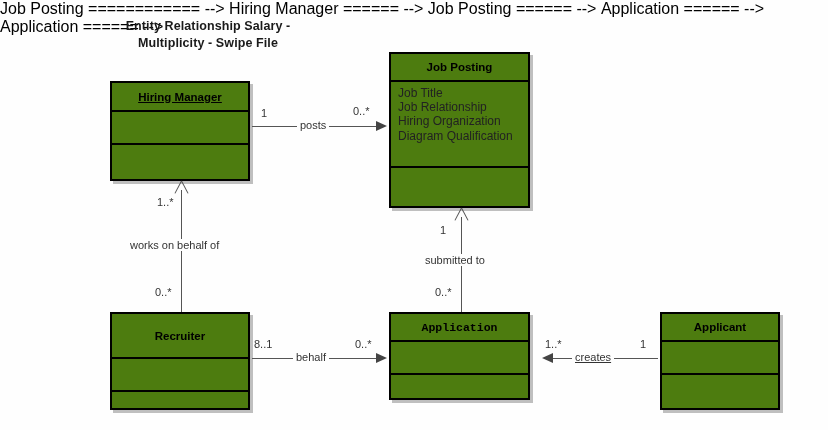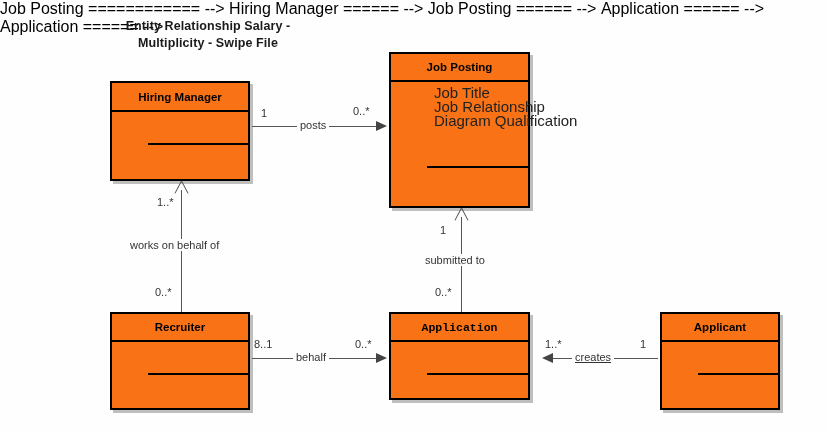--- a/index.html
+++ b/index.html
@@ -28,43 +28,42 @@
     color: #1a1a1a;
     line-height: 17px;
     letter-spacing: 0.1px;
     white-space: pre-line;
   }
 
   
   .entity {
     position: absolute;
     box-sizing: border-box;
-    background: #f97316;
+    background: #4d7c0f;
     border: 2px solid #000000;
     box-shadow: 3px 3px 0 0 rgba(170,170,170,0.75);
   }
   .entity-name {
     box-sizing: border-box;
     text-align: center;
     font-size: 11.5px;
     font-weight: bold;
     color: #000000;
     border-bottom: 2px solid #000000;
     display: flex;
     align-items: center;
     justify-content: center;
   }
   .entity-attrs {
     box-sizing: border-box;
     border-bottom: 2px solid #000000;
     padding: 4px 0 20px 7px;
-    font-size: 15px;
+    font-size: 12px;
     color: #222222;
     line-height: 14.2px;
-    margin-left: 36px;
   }
   .entity-attrs .attr-row { white-space: nowrap; }
   .entity-ops { box-sizing: border-box; }
 
   
   .h-line {
     position: absolute;
     height: 0;
     border-top: 1.5px solid #555555;
   }
@@ -128,39 +127,40 @@
 <body>
 
 <div id="canvas">
 
   
   <div class="diagram-title">Entity Relationship Salary -
 Multiplicity - Swipe File</div>
 
   
   <div class="entity" style="left:110px; top:81px; width:140px; height:100px;">
-    <div class="entity-name" style="height:29px;">Hiring Manager</div>
+    <div class="entity-name" style="height:29px;text-decoration:underline;">Hiring Manager</div>
     <div class="entity-attrs" style="height:33px;"></div>
     <div class="entity-ops" style="height:34px;"></div>
   </div>
 
   
   <div class="entity" style="left:389px; top:52px; width:141px; height:156px;">
     <div class="entity-name" style="height:28px;">Job Posting</div>
     <div class="entity-attrs" style="height:86px;">
       <div class="attr-row">Job Title</div>
       <div class="attr-row">Job Relationship</div>
+      <div class="attr-row">Hiring Organization</div>
       <div class="attr-row">Diagram Qualification</div>
     </div>
     <div class="entity-ops" style="height:38px;"></div>
   </div>
 
   
   <div class="entity" style="left:110px; top:312px; width:140px; height:98px;">
-    <div class="entity-name" style="height:28px;">Recruiter</div>
+    <div class="entity-name" style="height:45px;">Recruiter</div>
     <div class="entity-attrs" style="height:33px;"></div>
     <div class="entity-ops" style="height:33px;"></div>
   </div>
 
   
   <div class="entity" style="left:389px; top:312px; width:141px; height:88px;font-family:Liberation Mono, monospace;">
     <div class="entity-name" style="height:28px;">Application</div>
     <div class="entity-attrs" style="height:33px;"></div>
     <div class="entity-ops" style="height:33px;"></div>
   </div>

